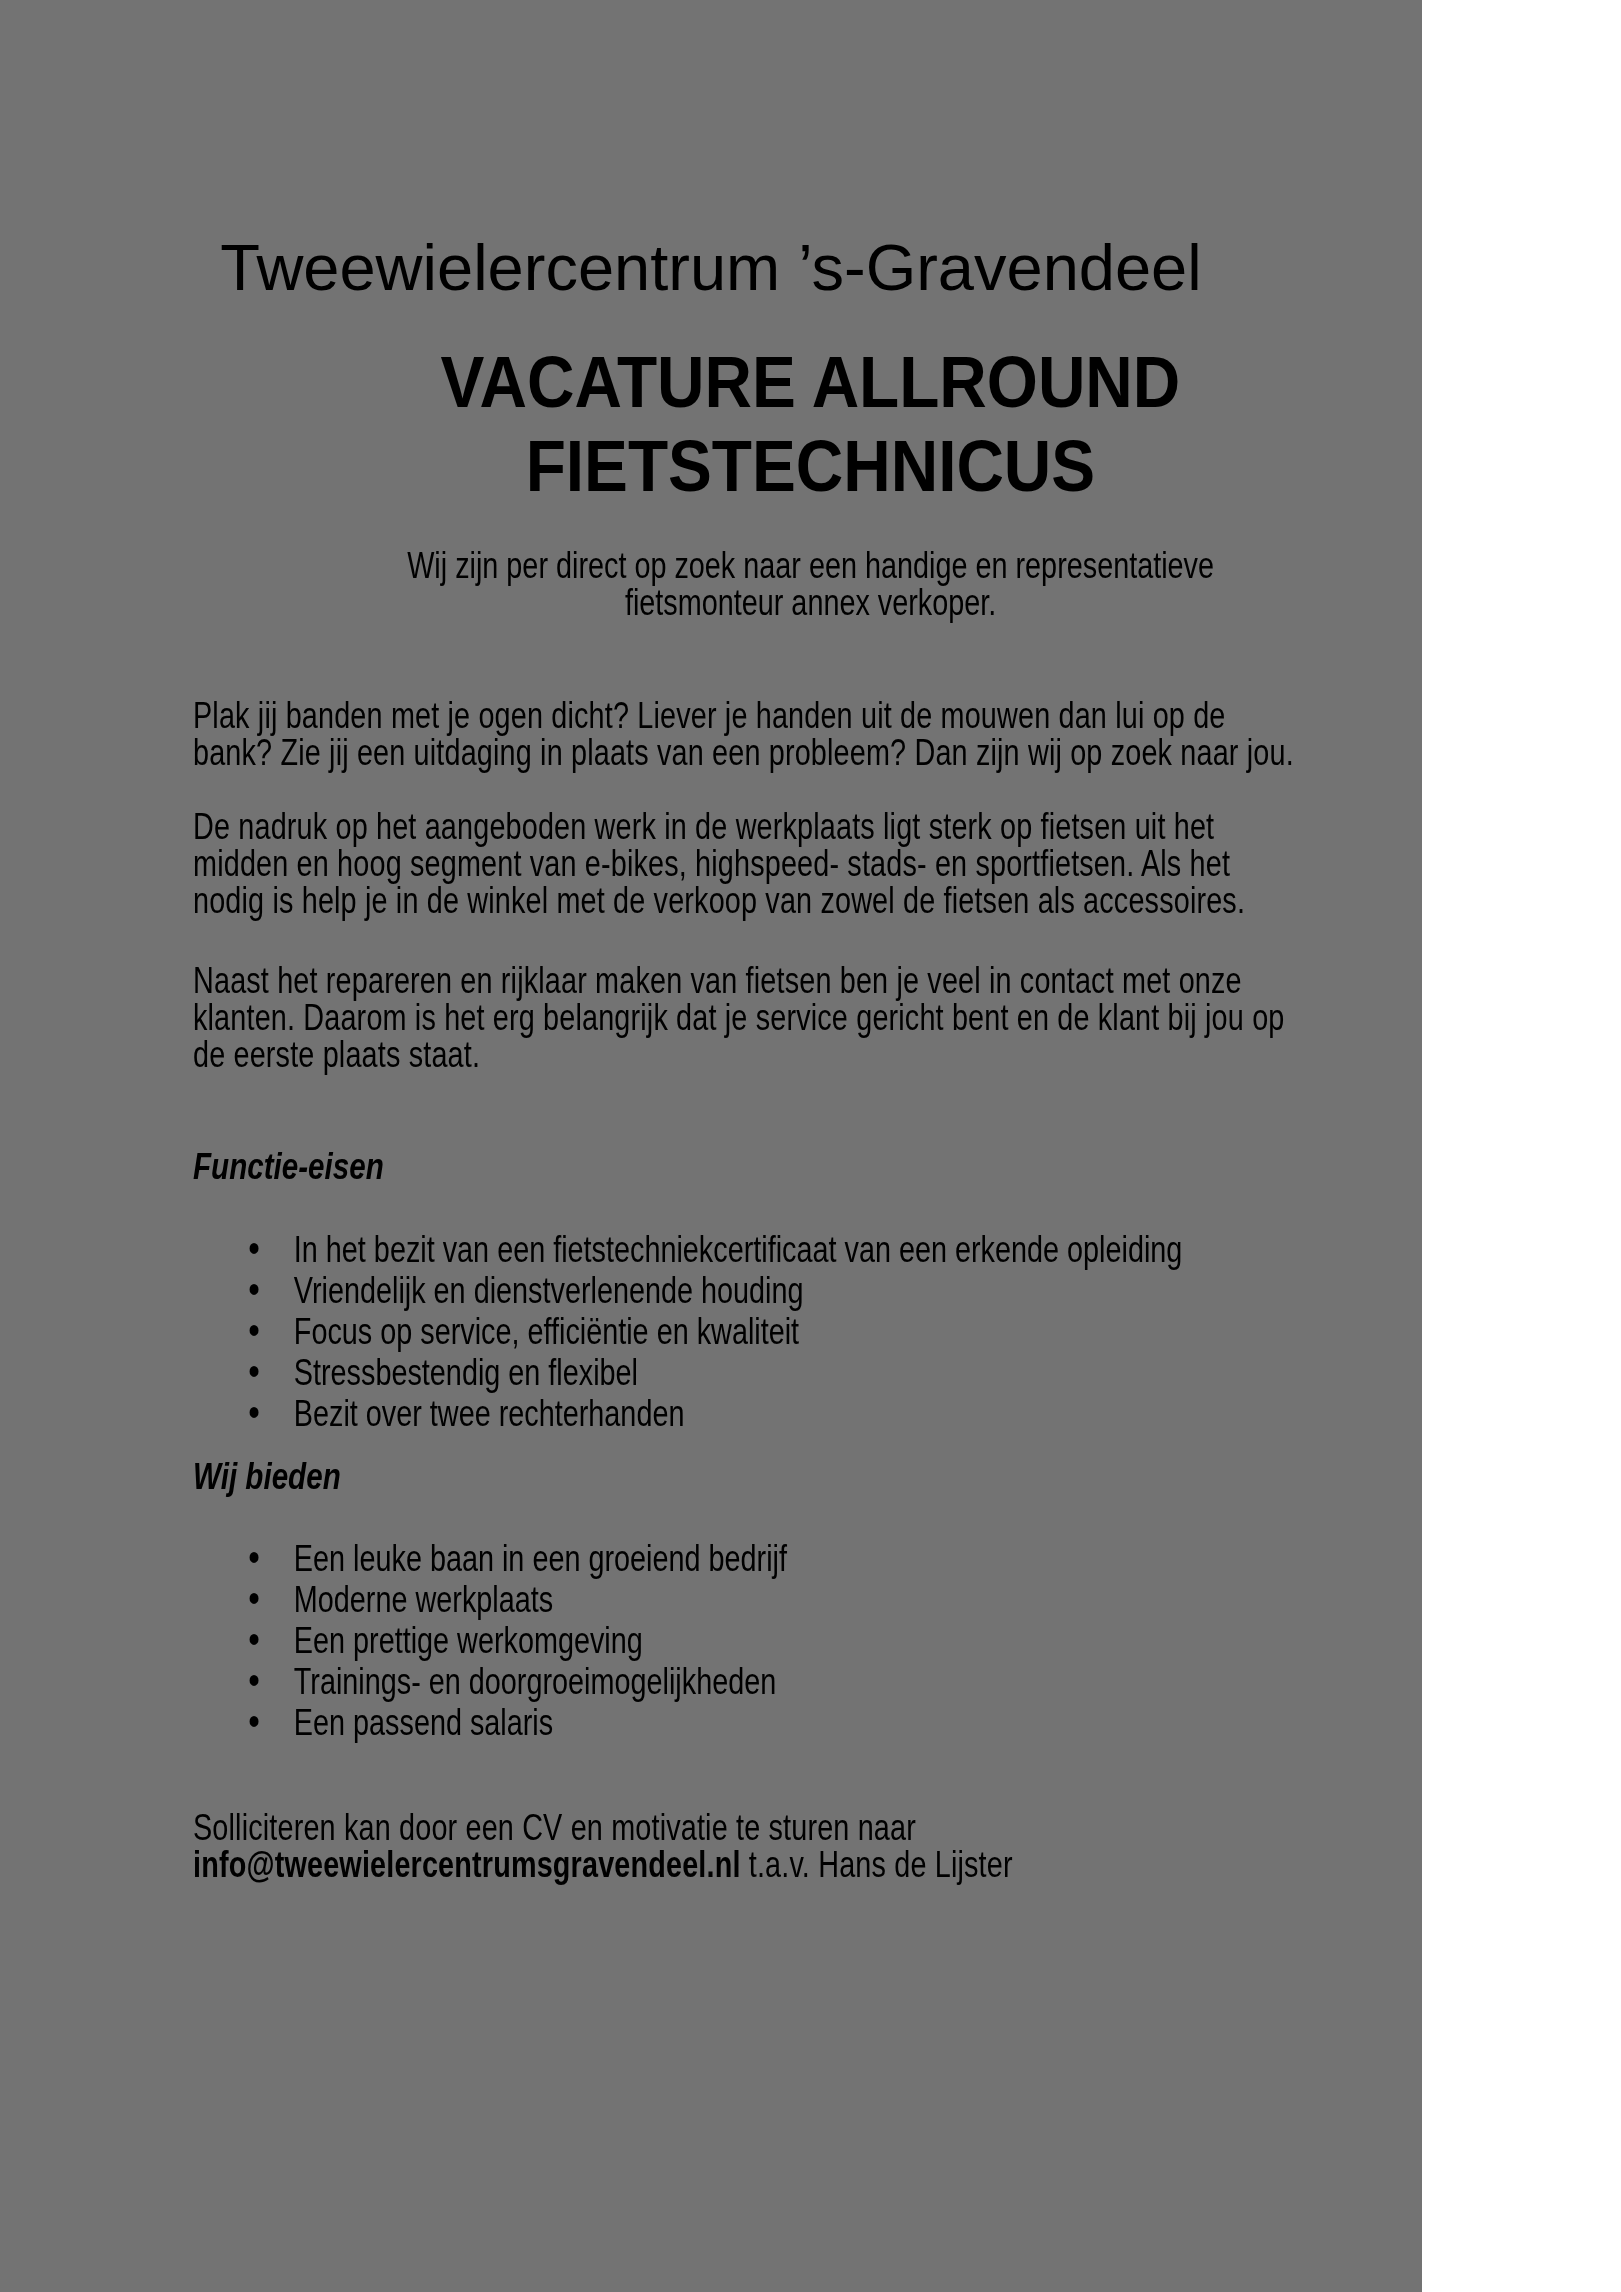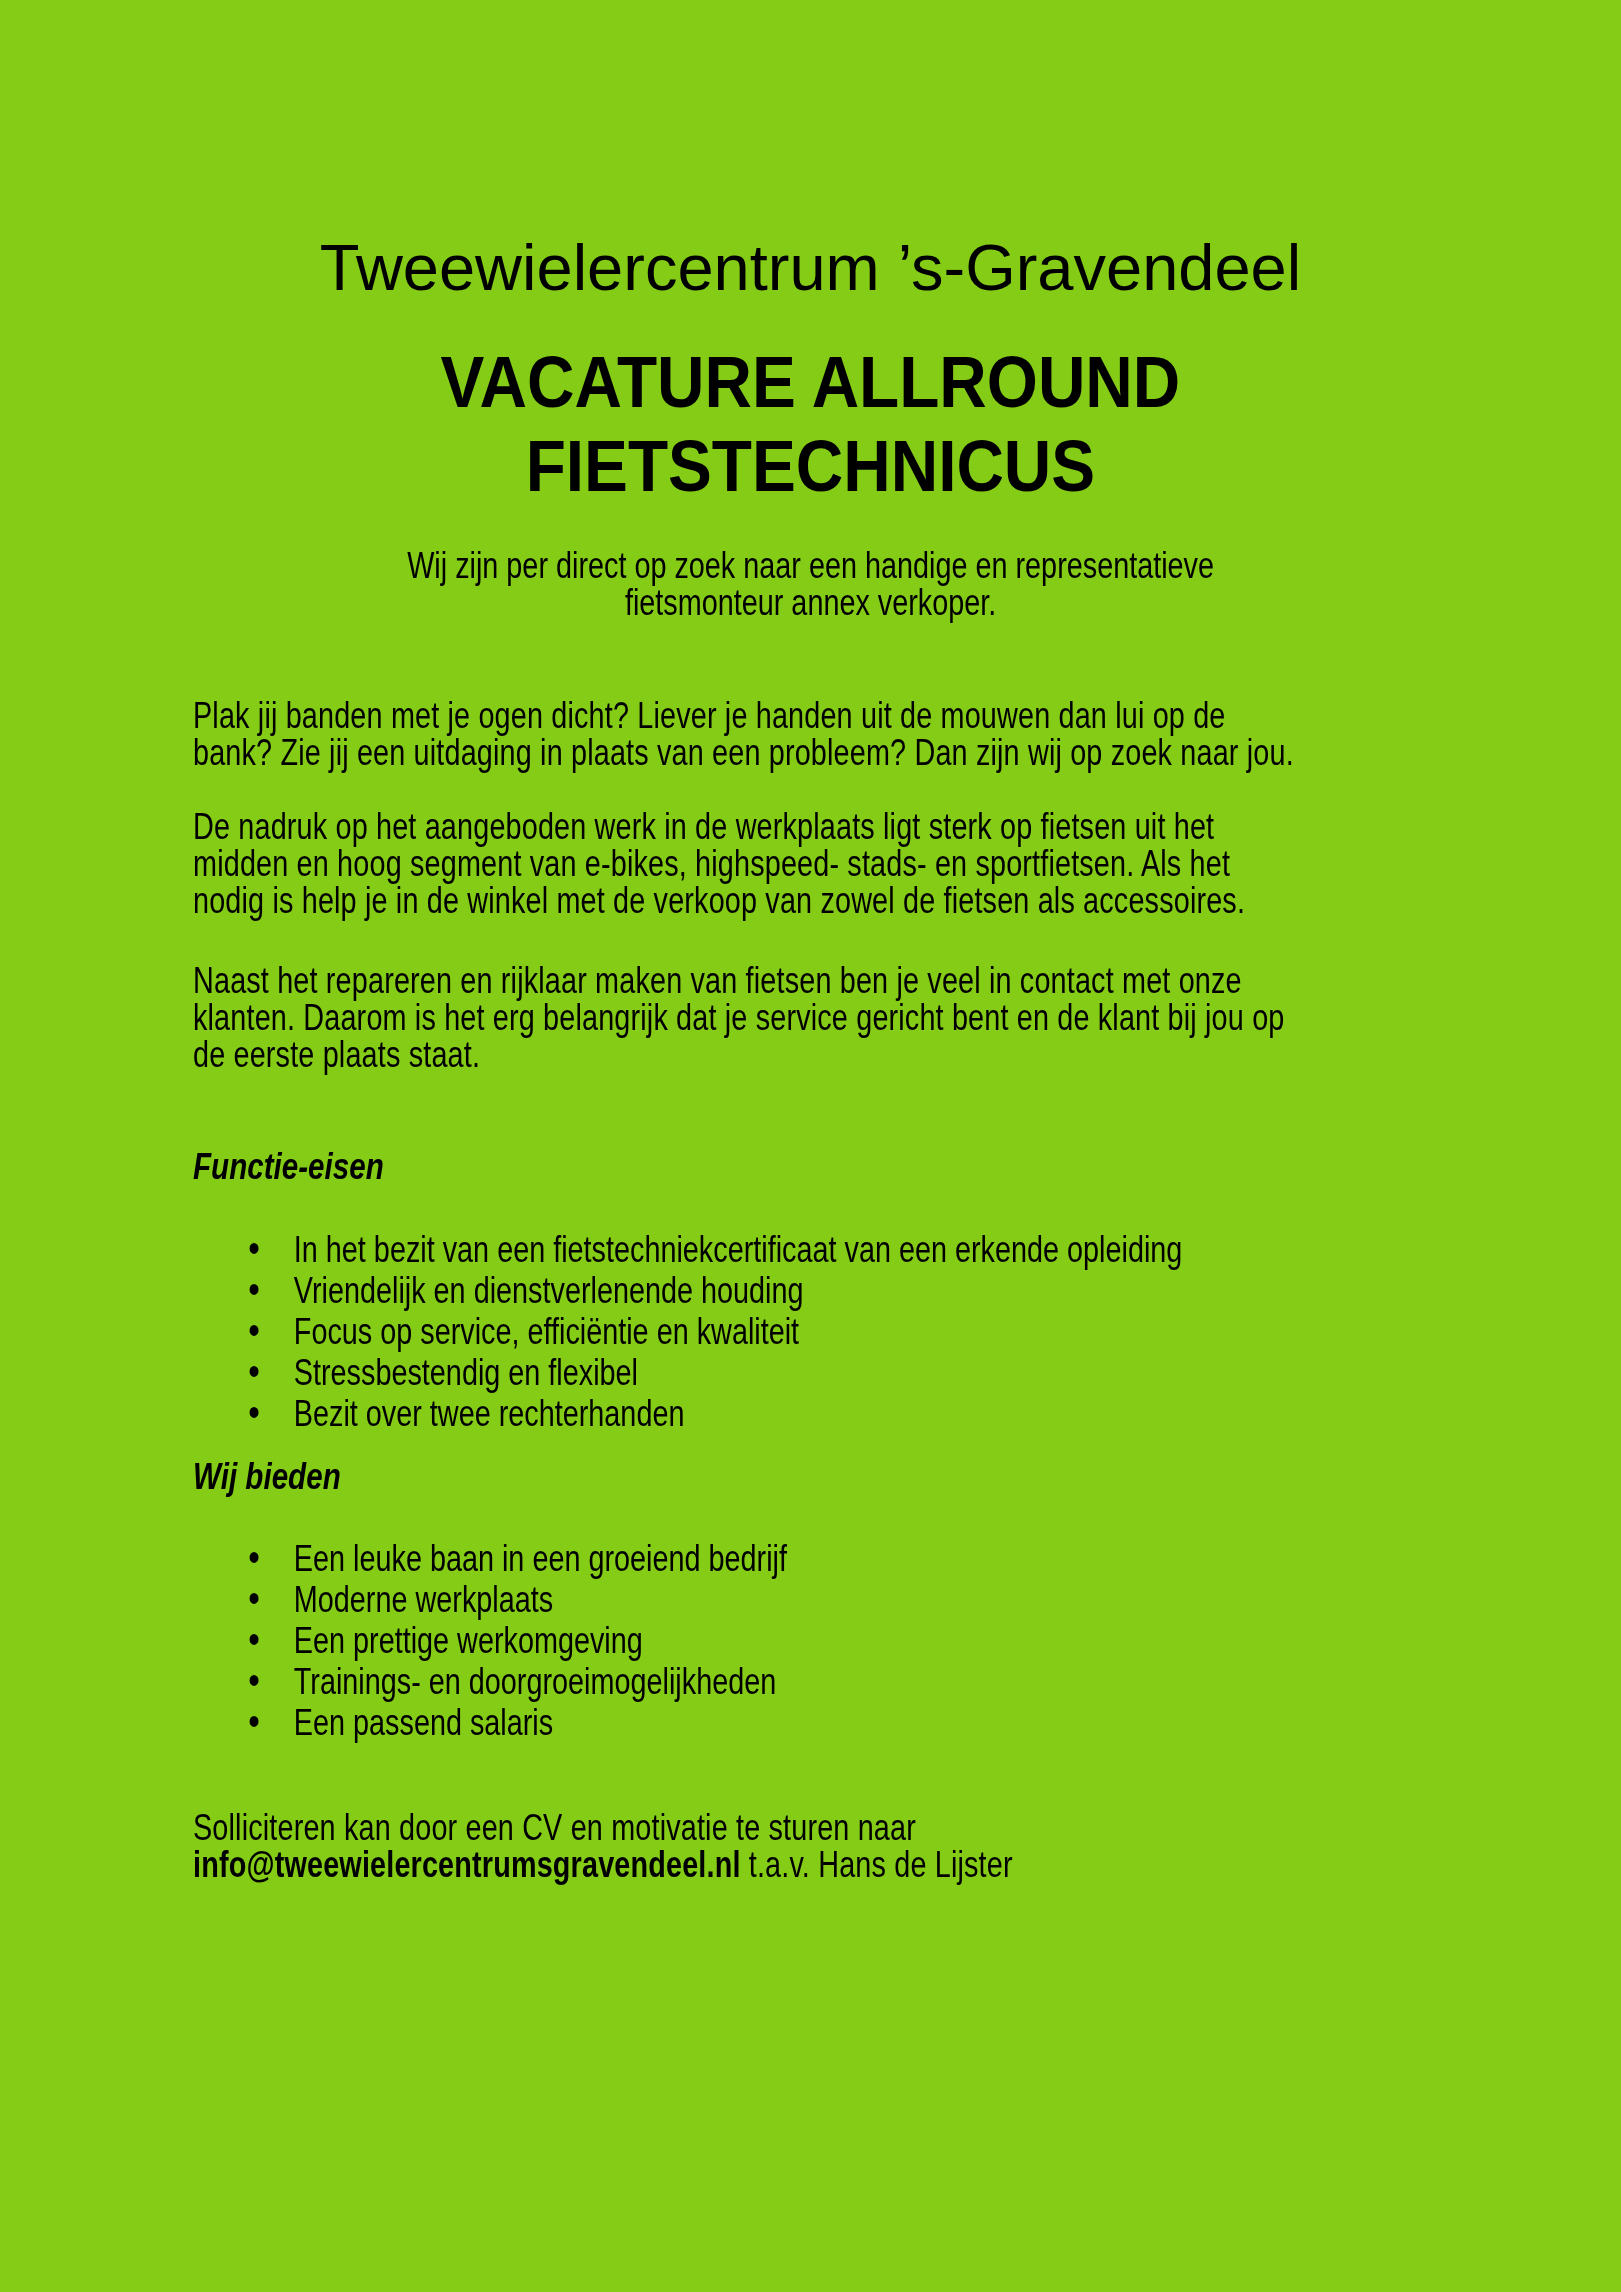--- a/index.html
+++ b/index.html
@@ -1,20 +1,20 @@
 <!DOCTYPE html>
 <html><head>
 <meta charset="utf-8">
 <style>
   html, body { margin: 0; padding: 0; background: #ffffff; }
   .page {
     position: relative;
-    width: 1621px;
+    width: 1422px;
     height: 2293px;
-    background: #84cc16;
+    background: #737373;
     color: #000000;
     font-family: "Liberation Sans", "DejaVu Sans", sans-serif;
     padding: 0 193px;
     box-sizing: border-box;
     overflow: hidden;
   }
   
   .cond80 { width: 1544px; transform: scaleX(0.8); transform-origin: 0 0; }
   .cond90 { width: 1372px; transform: scaleX(0.9); transform-origin: 0 0; }
 

